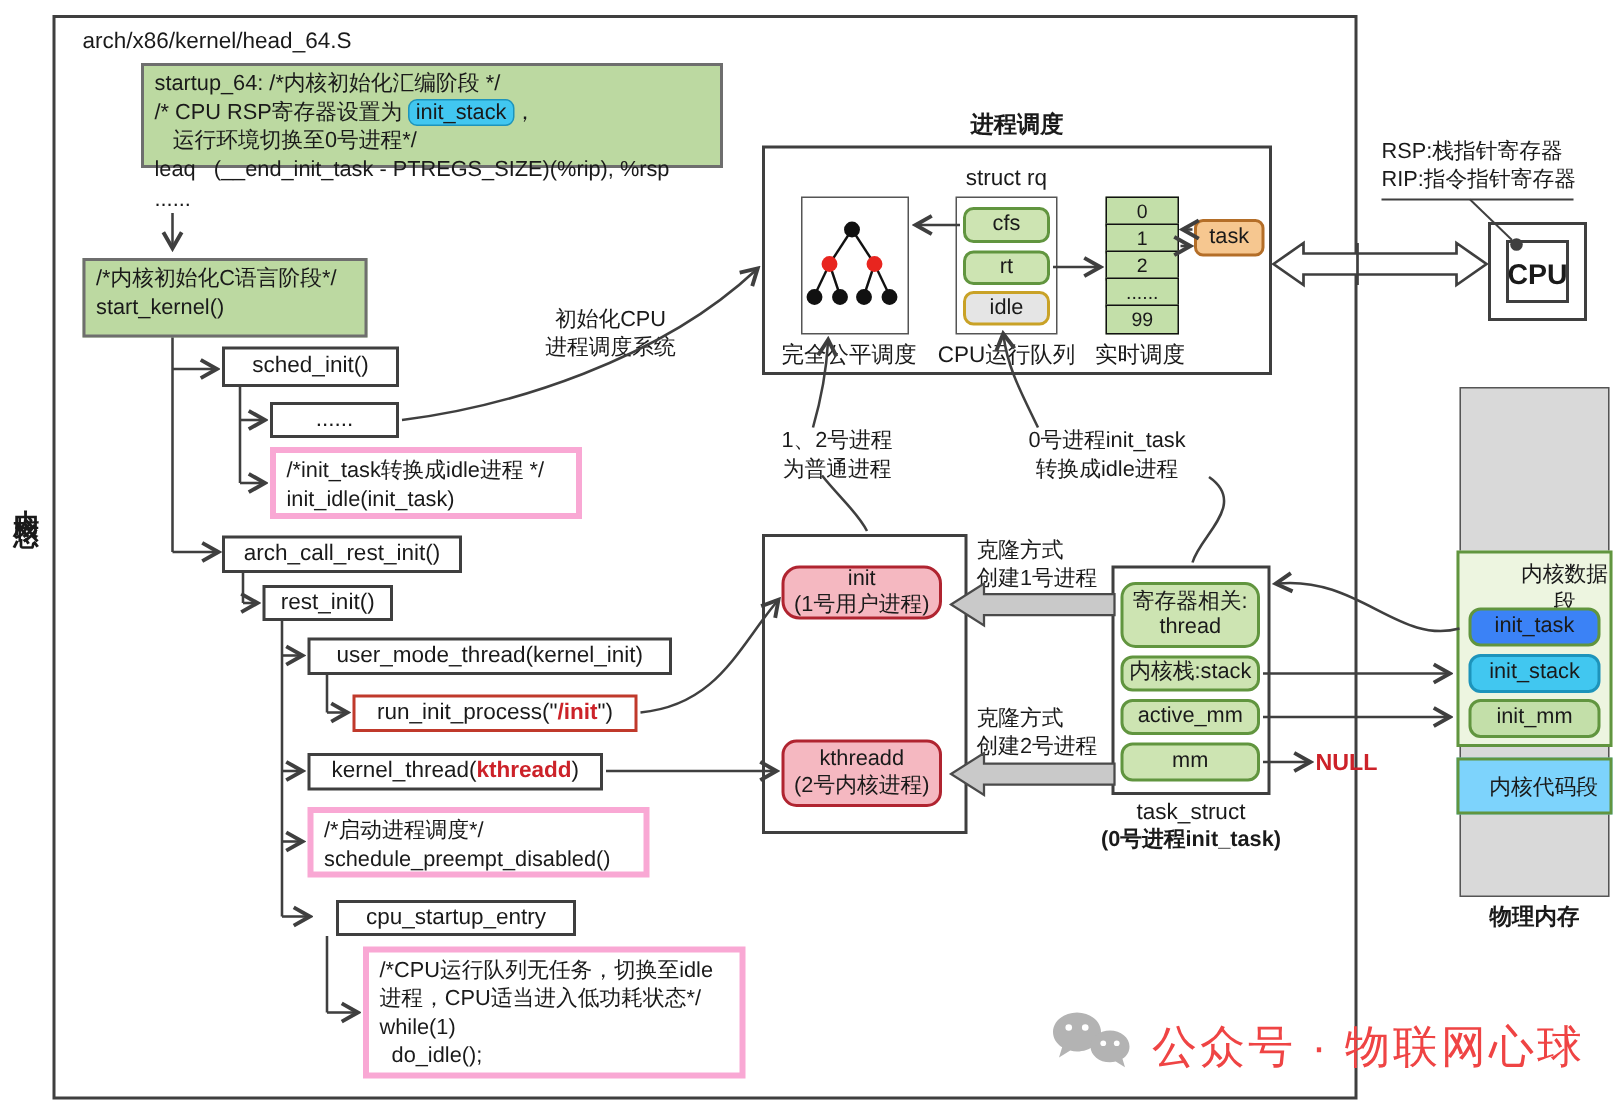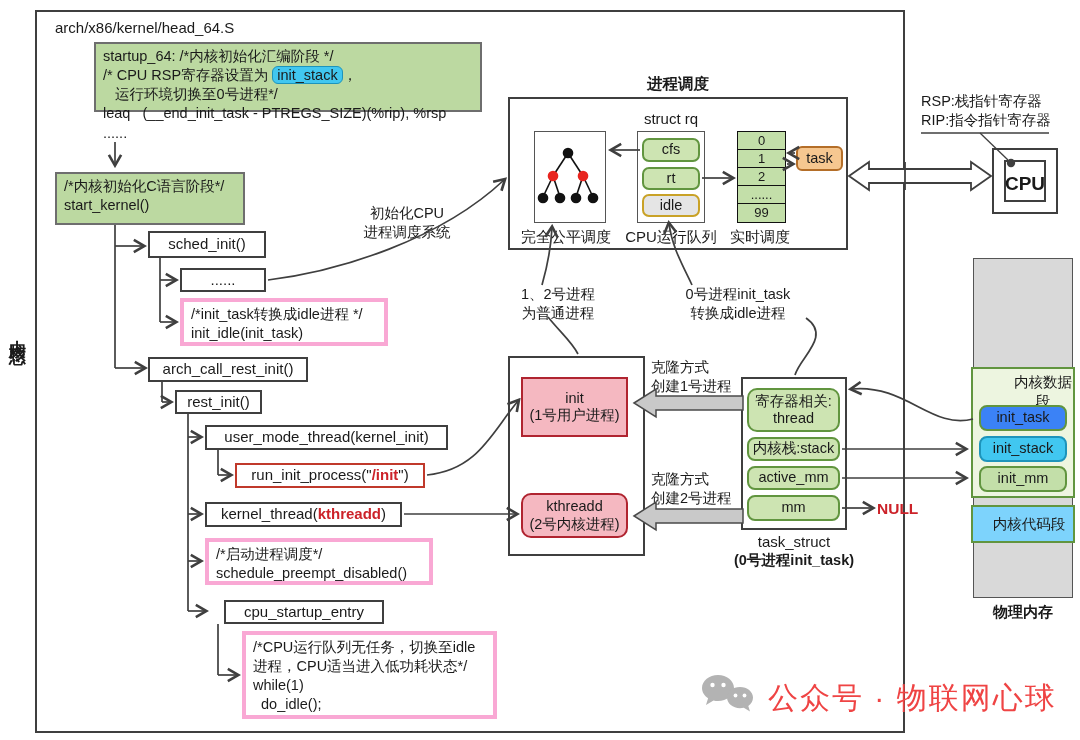--- a/index.html
+++ b/index.html
@@ -179,21 +179,21 @@
     </div>
 
   <div class="abs" style="left:992px;top:148px;width:66px;height:66px;border:2.5px solid #3f3f3f;"></div>
   <div class="abs" style="left:1004px;top:160px;width:42px;height:42px;border:2px solid #3f3f3f;
               display:flex;align-items:center;justify-content:center;">
     <span style="font-weight:bold;font-size:19px;margin-top:6px;">CPU</span>
     </div>
 
   <div class="abs" style="left:508px;top:356px;width:137px;height:200px;border:2px solid #3f3f3f;background:#fff;"></div>
 
-  <div class="chip pinkchip" style="left:521px;top:377px;width:107px;height:60px;border-radius:0;">
+  <div class="chip pinkchip" style="left:521px;top:377px;width:107px;height:36px;border-radius:12px;">
     <div>init</div>
       <div>(1号用户进程)</div>
     </div>
 
   <div class="chip pinkchip" style="left:521px;top:493px;width:107px;height:45px;border-radius:10px;">
     <div>kthreadd</div>
       <div>(2号内核进程)</div>
     </div>
 
   <div class="abs" style="left:741px;top:377px;width:106px;height:153px;border:2px solid #3f3f3f;background:#fff;"></div>

